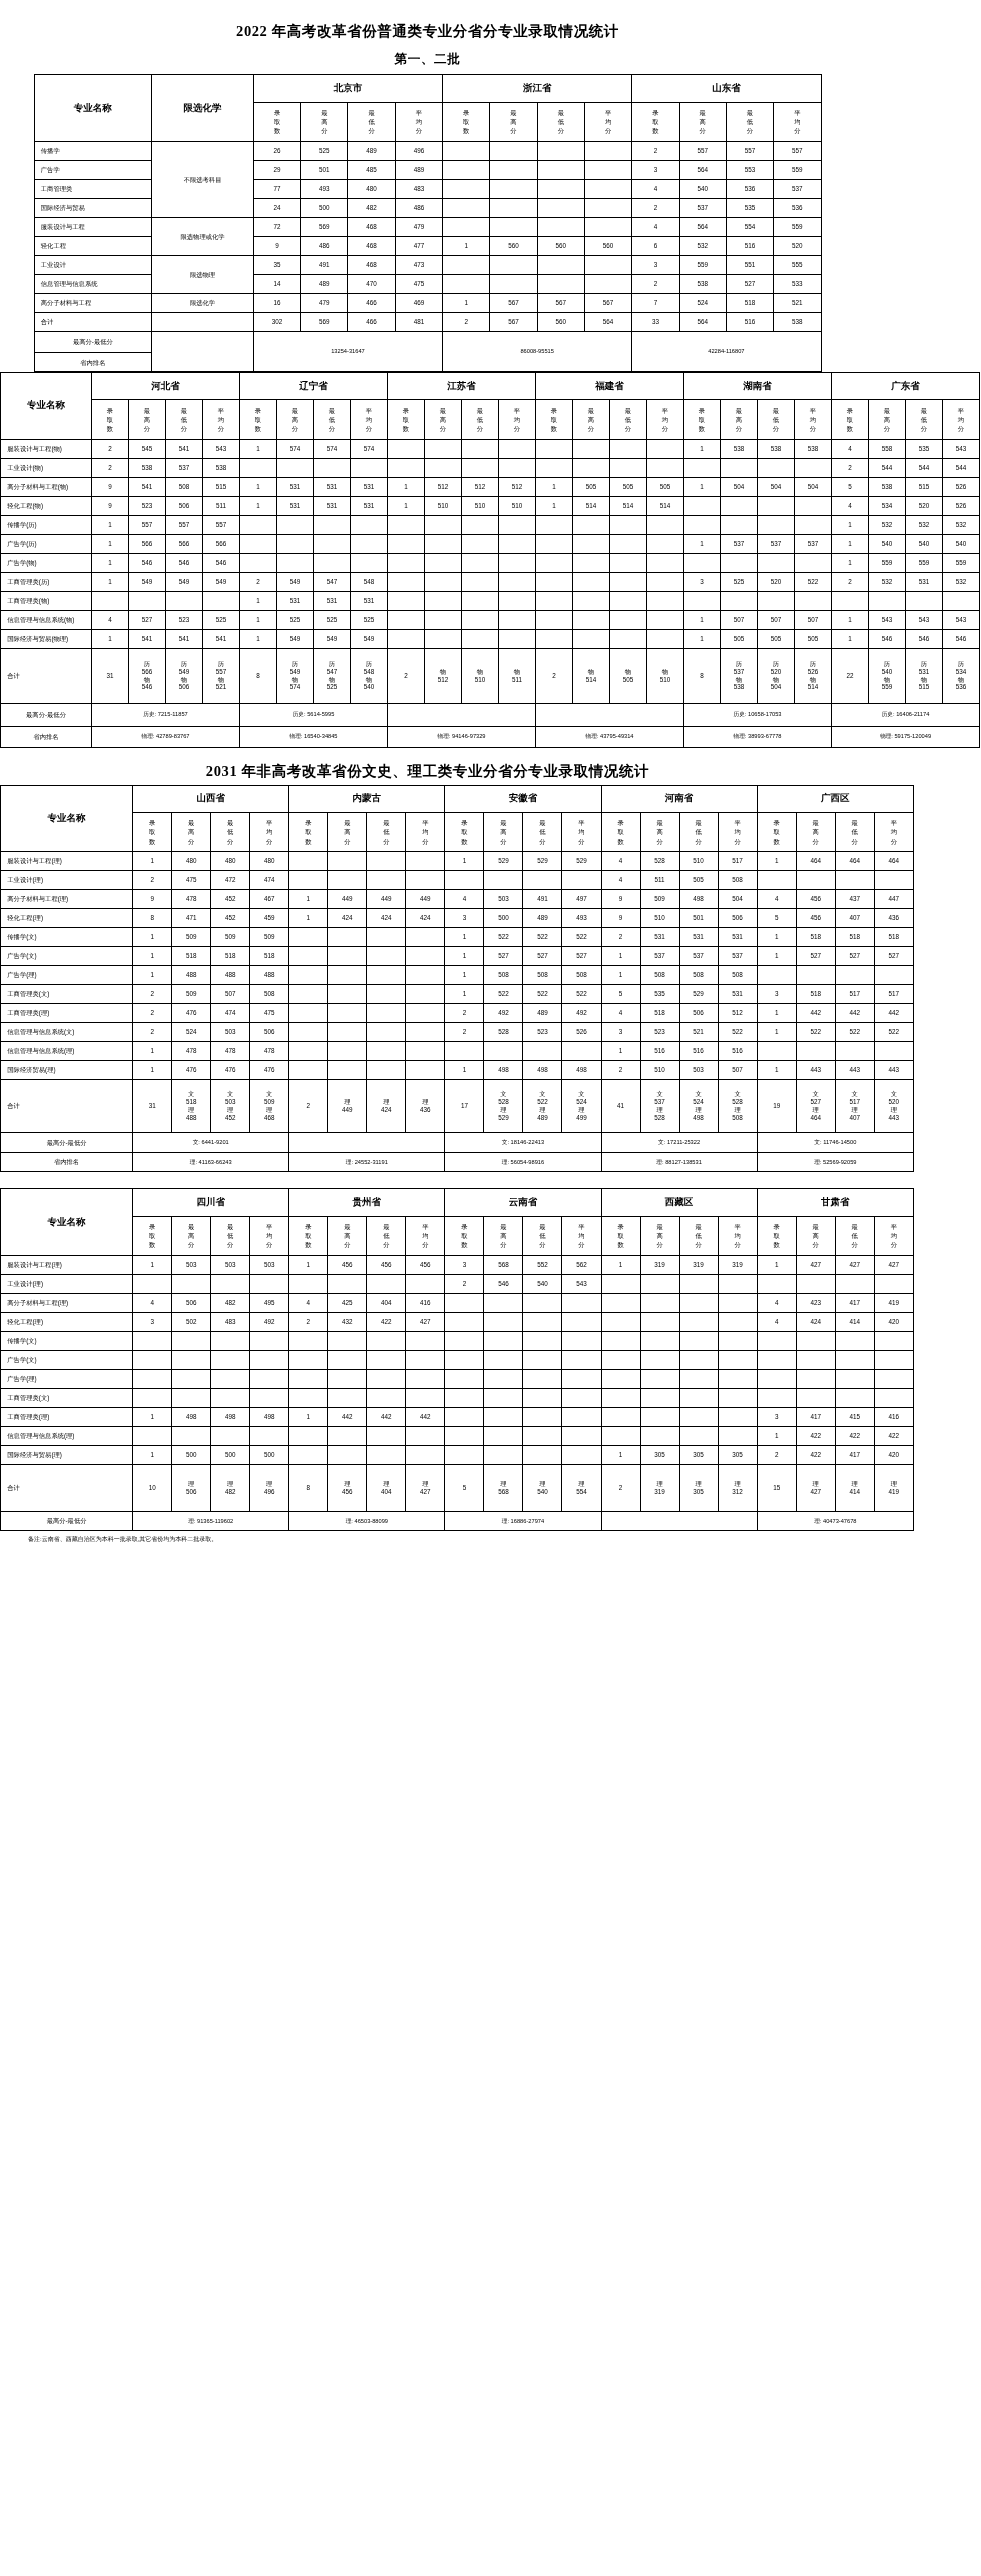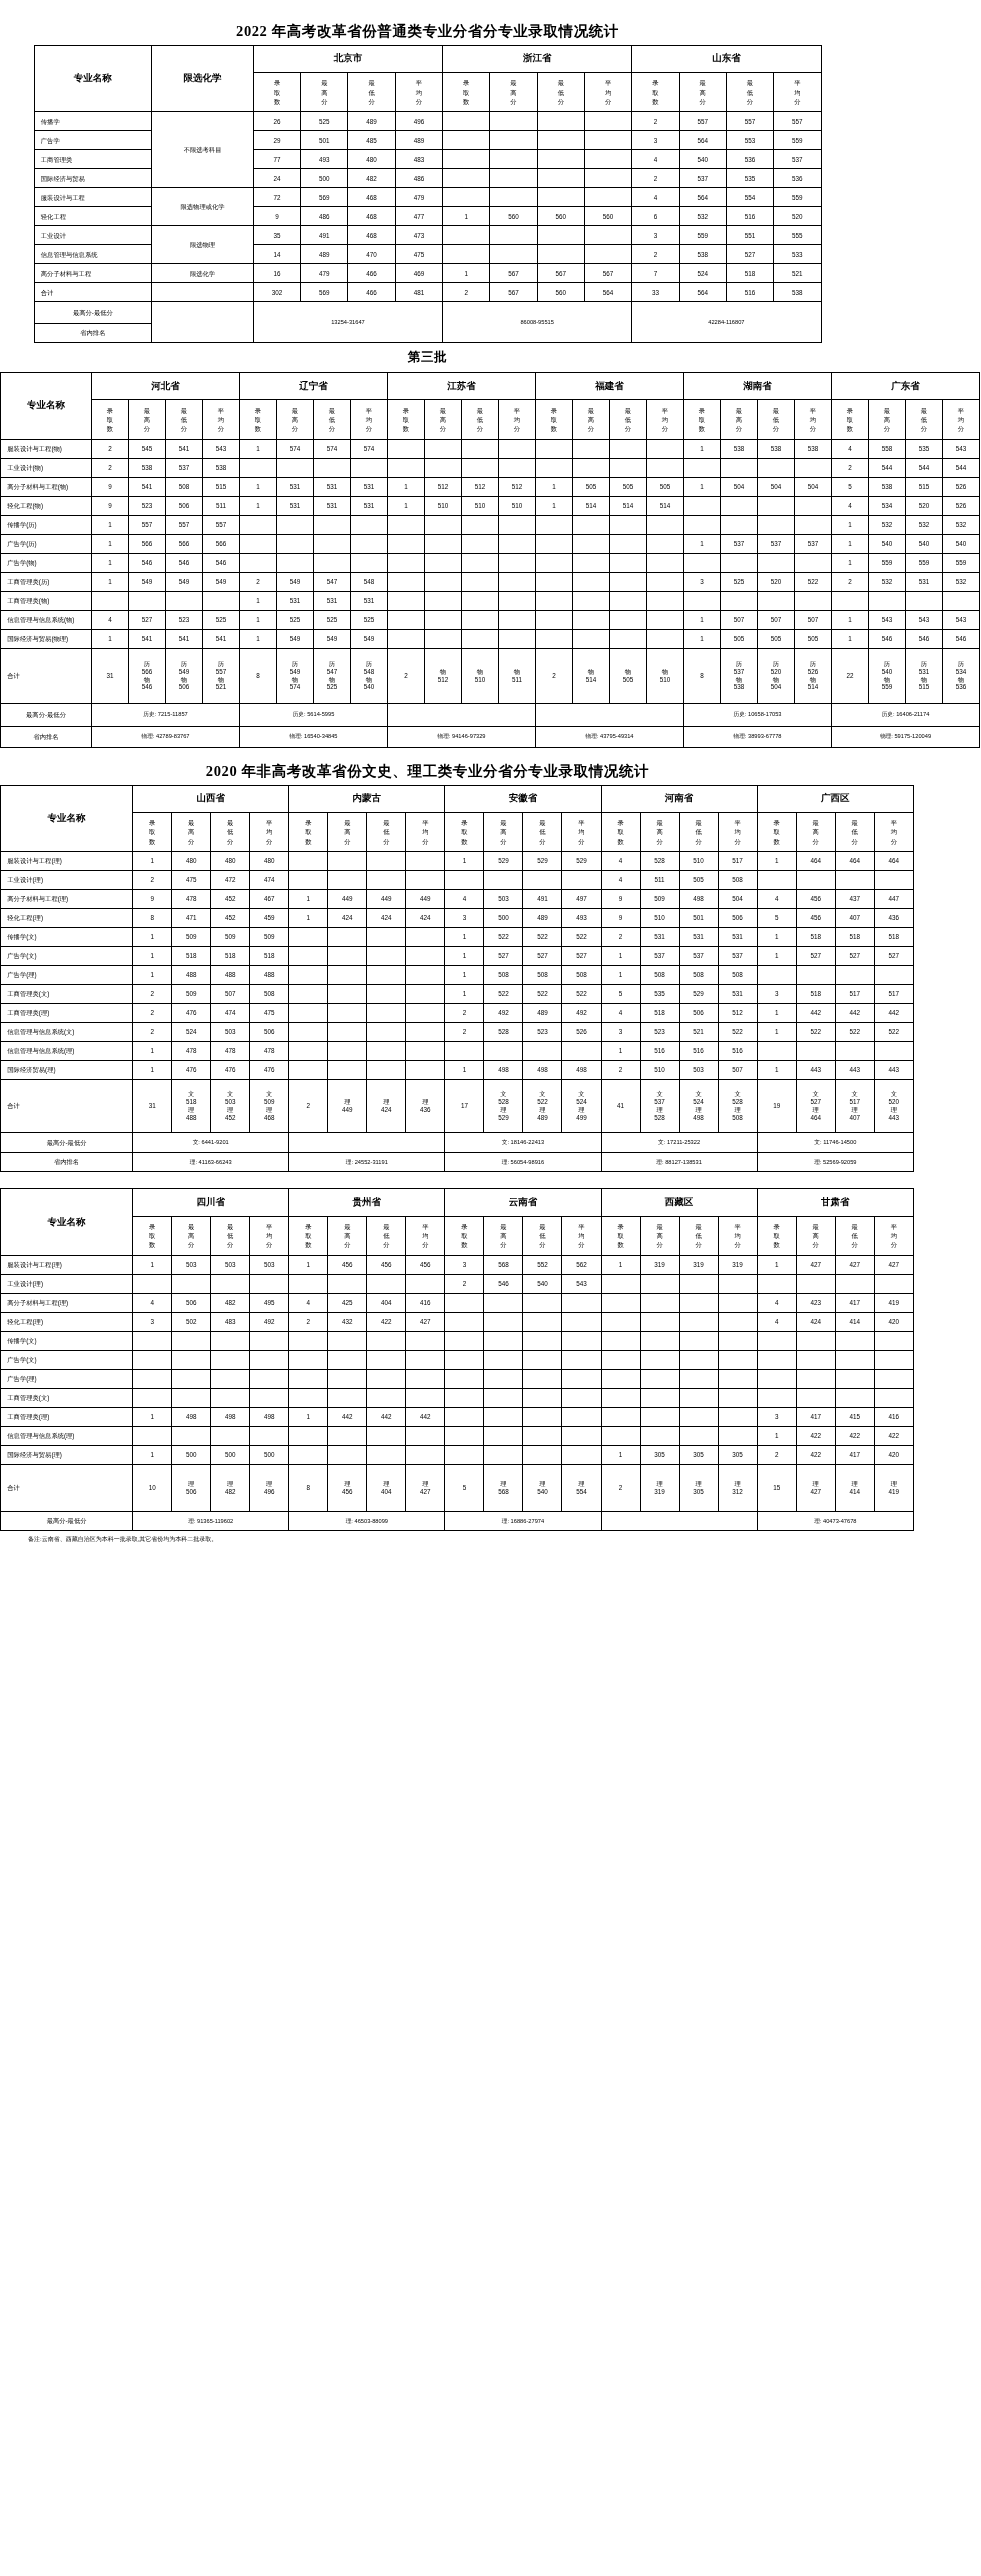--- a/index.html
+++ b/index.html
@@ -57,20 +57,21 @@
   }
   .tbl-wrap{width:100%;}
   .h-3{height:19px;}
 </style>
 </head>
 <body>
 
 <div class="page">
 
   <h1 class="doc-title">2022 年高考改革省份普通类专业分省分专业录取情况统计</h1>
+  <h2 class="sub-title">第一、二批</h2>
 
   <div class="tbl-wrap">
     <table class="t-outer" id="tbl1" style="width:788px;">
         <colgroup>
           <col style="width:117px">
           <col style="width:101px">
           <col style="width:47px">
           <col style="width:47px">
           <col style="width:47px">
           <col style="width:47px">
@@ -315,21 +316,20 @@
             <td colspan="4" rowspan="2" class="foot-val">86008-95515</td>
             <td colspan="4" rowspan="2" class="foot-val">42284-116807</td>
           </tr>
           <tr style="height:19px;">
             <td class="foot-label">省内排名</td>
           </tr>
         </tbody>
       </table>
   </div>
 
-  <h2 class="sub-title">第三批</h2>
 
   <div class="tbl-wrap">
     <table class="t-outer" id="tbl2" style="width:969px;">
         <colgroup>
           <col style="width:91px">
           <col style="width:37px">
           <col style="width:37px">
           <col style="width:37px">
           <col style="width:37px">
           <col style="width:37px">
@@ -950,21 +950,21 @@
             <td colspan="4" class="foot-val">物理: 16540-34845</td>
             <td colspan="4" class="foot-val">物理: 94146-97329</td>
             <td colspan="4" class="foot-val">物理: 43795-49314</td>
             <td colspan="4" class="foot-val">物理: 38993-67778</td>
             <td colspan="4" class="foot-val">物理: 59175-120049</td>
           </tr>
         </tbody>
       </table>
   </div>
 
-  <h1 class="doc-title">2020 年非高考改革省份文史、理工类专业分省分专业录取情况统计</h1>
+  <h1 class="doc-title">2031 年非高考改革省份文史、理工类专业分省分专业录取情况统计</h1>
 
   <div class="tbl-wrap">
     <table class="t-outer" id="tbl3" style="width:914px;">
         <colgroup>
           <col style="width:132px">
           <col style="width:39px">
           <col style="width:39px">
           <col style="width:39px">
           <col style="width:39px">
           <col style="width:39px">

